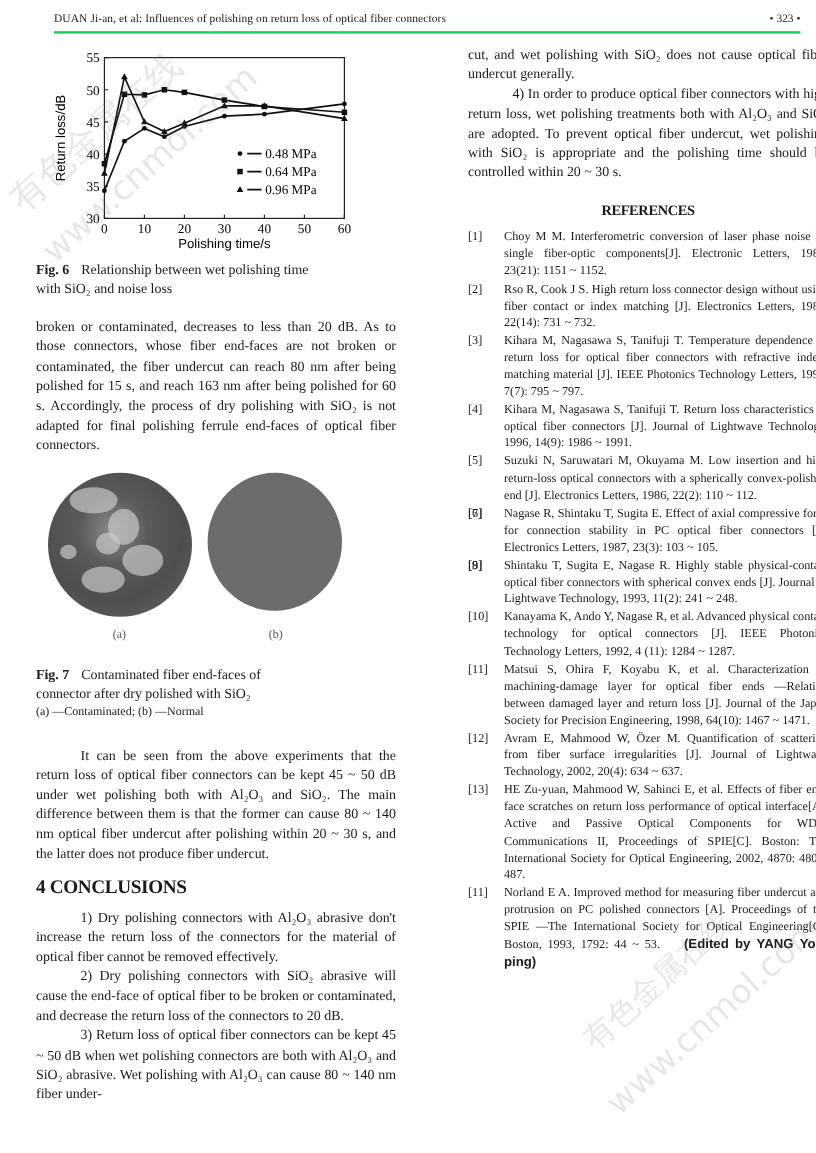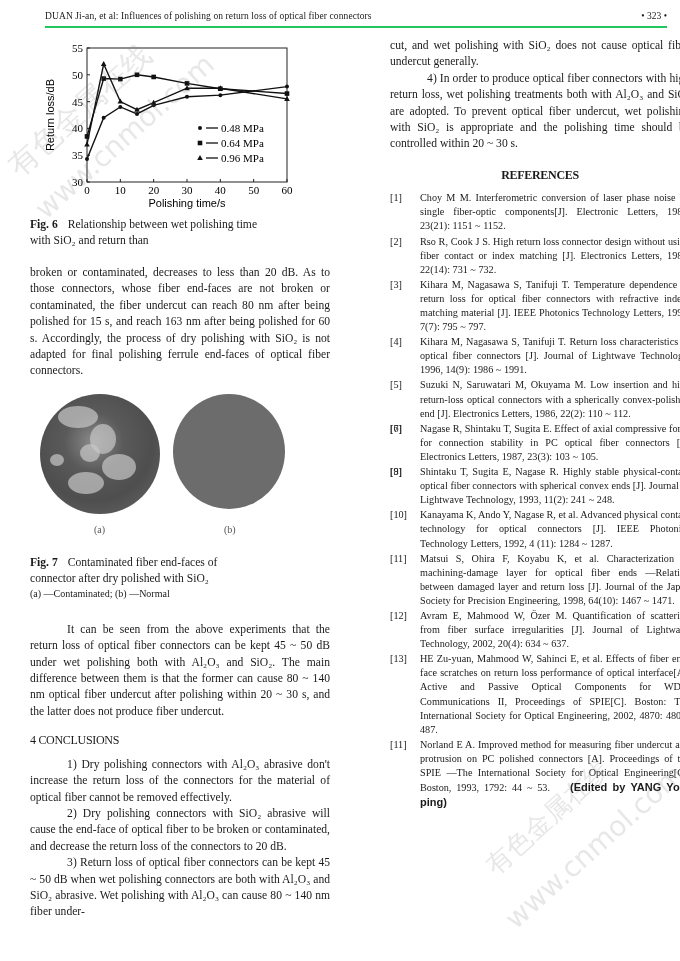--- a/index.html
+++ b/index.html
@@ -19,21 +19,21 @@
   .figsub { text-align:left; font-size:10px; line-height:13px; }
   p { margin:0; }
   .indent2 { text-indent:3.2em; }
   .photos { position:relative; height:165px; margin-top:4px; }
   .disc { position:absolute; border-radius:50%; }
   .disc.a { left:10px; top:10px; width:120px; height:120px;
             background: radial-gradient(circle at 45% 40%, #8c8c8c 0%, #5a5a5a 30%, #4e4e4e 60%, #6a6a6a 100%); overflow:hidden; }
   .disc.a .spot { position:absolute; border-radius:50%; background:#c8c8c8; opacity:0.7; }
   .disc.b { left:143px; top:10px; width:112px; height:115px; background:#6c6c6c; }
   .disc-label { position:absolute; font-size:10px; color:#555; }
-  .section-h { font-weight:normal; font-size:12px; margin:12px 0 8px 0; letter-spacing:-0.3px; }
+  .section-h { font-weight:bold; font-size:16px; margin:12px 0 8px 0; letter-spacing:-0.3px; }
   .ref-h { text-align:center; font-weight:bold; font-size:12px; margin:14px 0 8px 0; letter-spacing:-0.3px; }
   .refs { font-size:10.2px; line-height:14.1px; }
   .ref { position:relative; padding-left:30px; margin-bottom:1px; text-align:justify; }
   .ref .num { position:absolute; left:0; top:0; }
   .edited { font-weight:bold; font-family:"Liberation Sans",sans-serif; font-size:11px; margin-left:20px; }
   .watermark { position:absolute; font-family:"DejaVu Sans",sans-serif; color:rgba(120,120,120,0.18);
                font-size:30px; transform:rotate(-42deg); pointer-events:none; white-space:nowrap; }
 </style>
 </head>
 <body>
@@ -108,21 +108,21 @@
         <rect x="167.7" y="104.7" width="4.6" height="4.6" fill="#111"></rect>
         <line x1="176" y1="107" x2="188" y2="107" stroke="#111" stroke-width="1.3"></line>
         <text x="191" y="111" font-size="11" font-family="Liberation Serif, serif">0.64 MPa</text>
         <polygon points="170,119 167.2,124 172.8,124" fill="#111"></polygon>
         <line x1="176" y1="122" x2="188" y2="122" stroke="#111" stroke-width="1.3"></line>
         <text x="191" y="126" font-size="11" font-family="Liberation Serif, serif">0.96 MPa</text>
       </svg>
   </div>
   <div class="figcap">
     <div><b>Fig. 6</b><span>Relationship between wet polishing time</span></div>
-    <div>with SiO₂ and return than</div>
+    <div>with SiO₂ and noise loss</div>
   </div>
 
   <p style="margin-top:16px">broken or contaminated, decreases to less than 20 dB. As to those connectors, whose fiber end-faces are not broken or contaminated, the fiber undercut can reach 80 nm after being polished for 15 s, and reach 163 nm after being polished for 60 s. Accordingly, the process of dry polishing with SiO₂ is not adapted for final polishing ferrule end-faces of optical fiber connectors.</p>
 
   <div class="photos">
     <div class="disc a">
       <span class="spot" style="left:18px;top:12px;width:40px;height:22px"></span>
       <span class="spot" style="left:50px;top:30px;width:26px;height:30px"></span>
       <span class="spot" style="left:62px;top:60px;width:34px;height:26px"></span>
       <span class="spot" style="left:28px;top:78px;width:36px;height:22px"></span>

